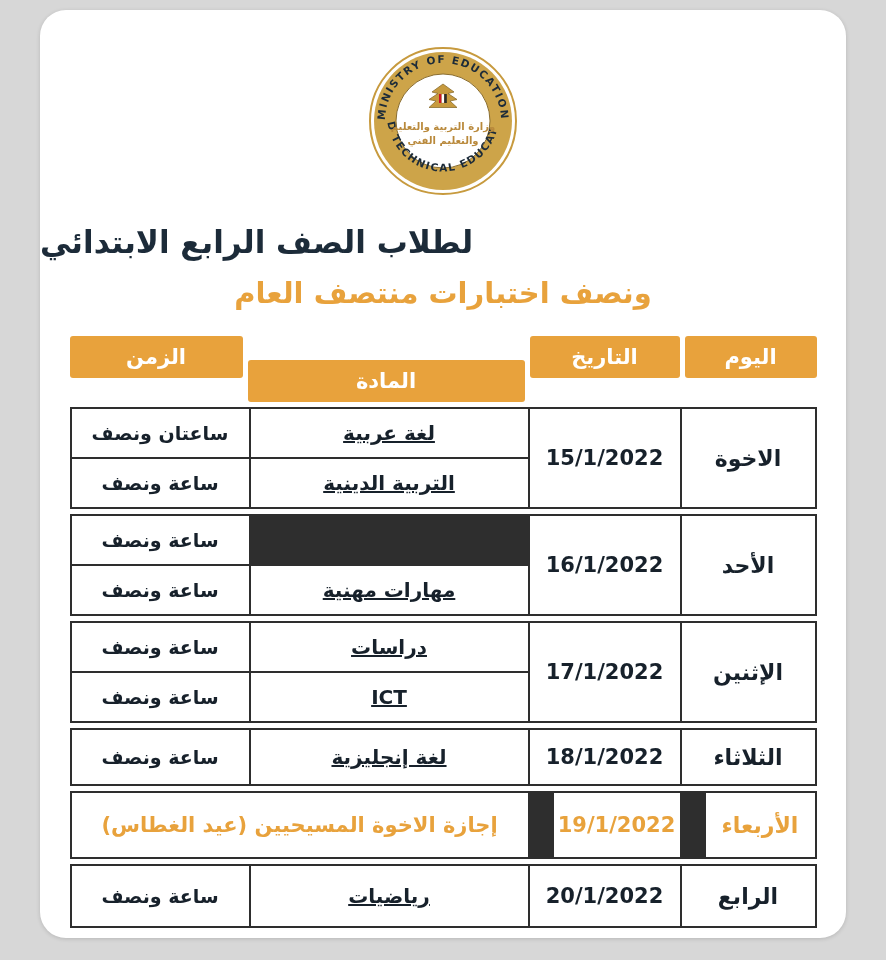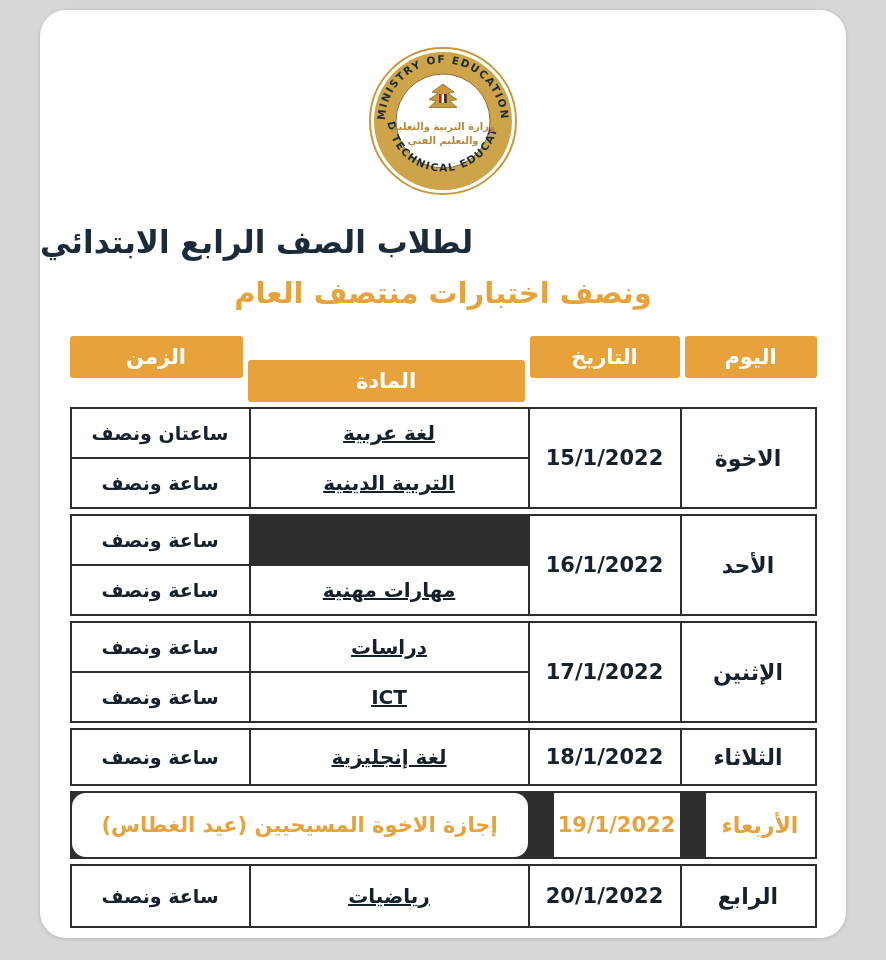--- a/index.html
+++ b/index.html
@@ -105,21 +105,20 @@
   .single .cell.day, .single .cell.date { grid-row: 1; }
   .cell.subj { grid-column: 3; font-size: 20px; font-weight: 700; text-decoration: underline; }
   .cell.time { grid-column: 4; font-size: 19px; font-weight: 700; }
   .holiday-row .cell { min-height: 64px; }
   .holiday-row .cell.day, .holiday-row .cell.date { grid-row: 1; color: #e8a23c; margin-left: 24px; }
   .holiday-row .cell.holiday {
     grid-column: 3;
     color: #e8a23c;
     font-size: 21px;
     font-weight: 700;
-    border-radius: 14px;
   }
   .tue .cell { min-height: 54px; }
   .thu .cell { min-height: 60px; }
 </style>
 </head>
 <body>
 
 <div class="card">
 
   <div class="logo-wrap">

